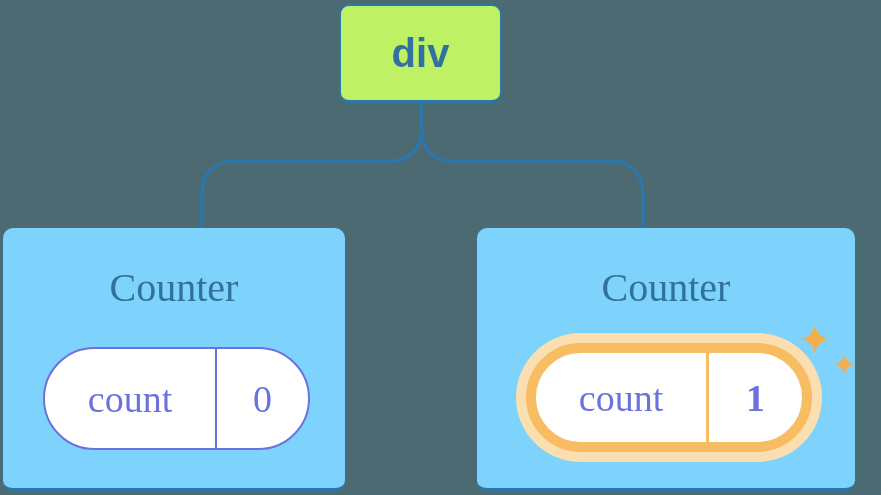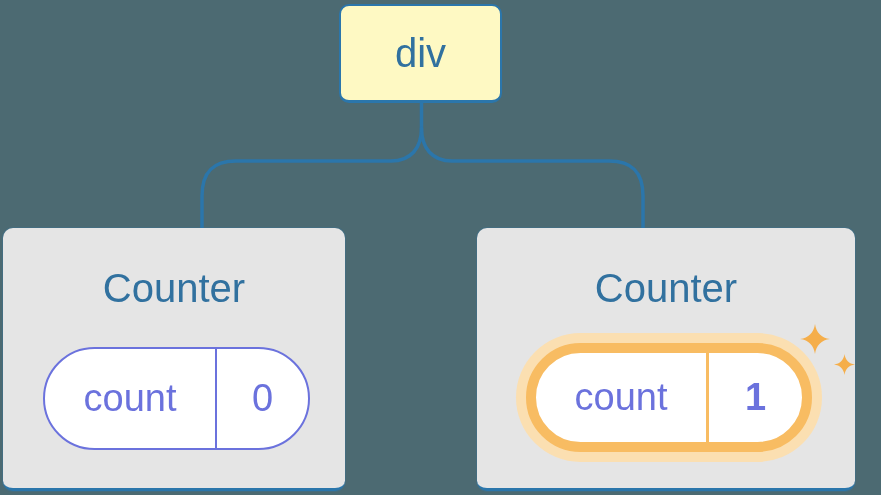--- a/index.html
+++ b/index.html
@@ -9,37 +9,38 @@
     background:var(--bg,#4C6A72);
     overflow:hidden;
     font-family:"Liberation Sans", sans-serif;
   }
   .connectors{position:absolute;left:0;top:0;width:881px;height:495px;}
 
   
   .node-root{
     position:absolute;left:339px;top:4px;width:163px;height:99px;
     box-sizing:border-box;
-    background:#fef9c3;
+    background:#bef264;
     border:2px solid var(--line,#2B76AB);
     border-bottom-width:3px;
     border-radius:10px;
     display:flex;align-items:center;justify-content:center;
     color:var(--node-text,#31719F);
-    font-size:40px;font-weight:400;
+    font-size:40px;font-weight:700;
   }
 
   
   .card{
     position:absolute;top:228px;height:263px;
     box-sizing:border-box;
-    background:#e5e5e5;
+    background:#7dd3fc;
     border-radius:10px;
     border-bottom:3px solid var(--line,#2B76AB);
     box-shadow:0 0 0 1px rgba(43,118,171,.25);
+    font-family:Liberation Serif, serif;
   }
   .card-left{left:3px;width:342px;}
   .card-right{left:477px;width:378px;}
   .card-title{
     position:absolute;top:36px;left:0;right:0;
     text-align:center;
     color:var(--node-text,#31719F);
     font-size:40px;line-height:48px;font-weight:500;
   }
 

